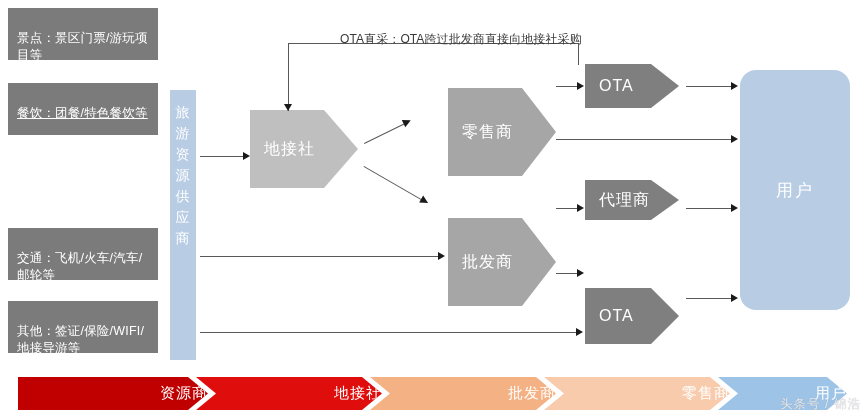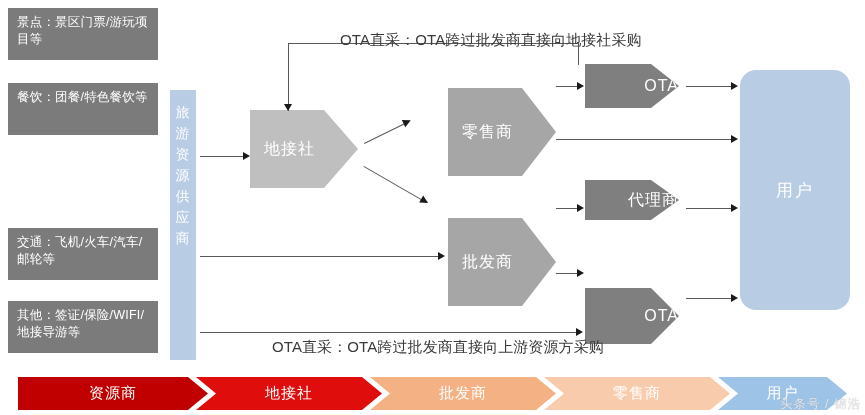--- a/index.html
+++ b/index.html
@@ -17,21 +17,21 @@
     width: 865px; height: 415px;
     background: #ffffff;
   }
   
   .res-box {
     position: absolute;
     background: #7b7b7b;
     color: #ffffff;
     font-size: 12.5px;
     line-height: 17px;
-    padding: 6px 8px 6px 9px;
+    padding: 22px 8px 6px 9px;
     box-sizing: border-box;
     letter-spacing: 0.2px;
   }
   
   .supplier-col {
     position: absolute;
     background: #b8cce4;
     color: #ffffff;
     font-size: 14px;
     line-height: 21px;
@@ -57,21 +57,21 @@
     padding-left: 14px;
     font-size: 16px;
     letter-spacing: 1px;
     white-space: nowrap;
   }
   .penta.light { background: #bfbfbf; }
   .penta.mid   { background: #a6a6a6; }
   .penta.dark  { background: #7f7f7f; }
 
   
-  .penta.arrow-18 { clip-path: polygon(0 0, calc(100% - 28px) 0, 100% 50%, calc(100% - 28px) 100%, 0 100%); justify-content: flex-end; }
+  .penta.arrow-18 { clip-path: polygon(0 0, calc(100% - 28px) 0, 100% 50%, calc(100% - 28px) 100%, 0 100%); }
   .penta.arrow-22 { clip-path: polygon(0 0, calc(100% - 34px) 0, 100% 50%, calc(100% - 34px) 100%, 0 100%); }
 
   
   .user-box {
     position: absolute;
     background: #b8cce4;
     border-radius: 16px;
     color: #ffffff;
     display: flex;
     align-items: center;
@@ -118,38 +118,38 @@
     width: 0; height: 0;
     border-left: 8px solid #1a1a1a;
     border-top: 4.5px solid transparent;
     border-bottom: 4.5px solid transparent;
     top: -4px;
   }
 
   
   .anno {
     position: absolute;
-    font-size: 15px;
+    font-size: 12px;
     color: #3a3a3a;
     white-space: nowrap;
     letter-spacing: 0.1px;
   }
 
   
   .chain {
     position: absolute;
     left: 18px; top: 377px;
     width: 829px; height: 33px;
   }
   .chev {
     position: absolute;
     top: 0; height: 33px;
     display: flex;
     align-items: center;
-    justify-content: center;
+    justify-content: flex-end;
     color: #ffffff;
     font-size: 15px;
     letter-spacing: 1px;
     box-sizing: border-box;
   }
   .chev.first {
     clip-path: polygon(0 0, calc(100% - 20px) 0, 100% 50%, calc(100% - 20px) 100%, 0 100%);
   }
   .chev.mid {
     clip-path: polygon(0 0, calc(100% - 20px) 0, 100% 50%, calc(100% - 20px) 100%, 0 100%, 20px 50%);
@@ -169,21 +169,21 @@
 </style>
 </head>
 <body>
 
 <div id="stage">
 
   <div class="res-box" style="left:8px; top:8px; width:150px; height:52px;">
     <span>景点：景区门票/游玩项目等</span>
   </div>
 
-  <div class="res-box" style="left:8px; top:83px; width:150px; height:52px;">
+  <div class="res-box" style="left:8px; top:83px; width:150px; height:52px;text-decoration:underline;">
     <span>餐饮：团餐/特色餐饮等</span>
   </div>
 
 
   <div class="res-box" style="left:8px; top:228px; width:150px; height:52px;">
     <span>交通：飞机/火车/汽车/邮轮等</span>
   </div>
 
   <div class="res-box" style="left:8px; top:301px; width:150px; height:52px;">
     <span>其他：签证/保险/WIFI/地接导游等</span>
@@ -228,21 +228,20 @@
   </div>
 
   <div class="hline" style="left:200px; top:156px; width:44px;"></div>
   <div class="arrow-r" style="left:243px; top:152px;"></div>
 
   <div class="hline" style="left:200px; top:256px; width:240px;"></div>
   <div class="arrow-r" style="left:438px; top:252px;"></div>
 
   <div class="hline" style="left:200px; top:332px; width:378px;"></div>
   <div class="arrow-r" style="left:576px; top:328px;"></div>
-  <div class="anno" style="left:272px; top:338px;">OTA直采：OTA跨过批发商直接向上游资源方采购</div>
 
   <div class="diag" style="left:364px; top:143px; width:54px; transform: rotate(-26deg);">
     <div class="seg" style="width:46px;"></div>
     <div class="head" style="left:44px;"></div>
   </div>
 
   <div class="diag" style="left:364px; top:166px; width:68px; transform: rotate(30deg);">
     <div class="seg" style="width:68px;"></div>
     <div class="head" style="left:66px;"></div>
   </div>

